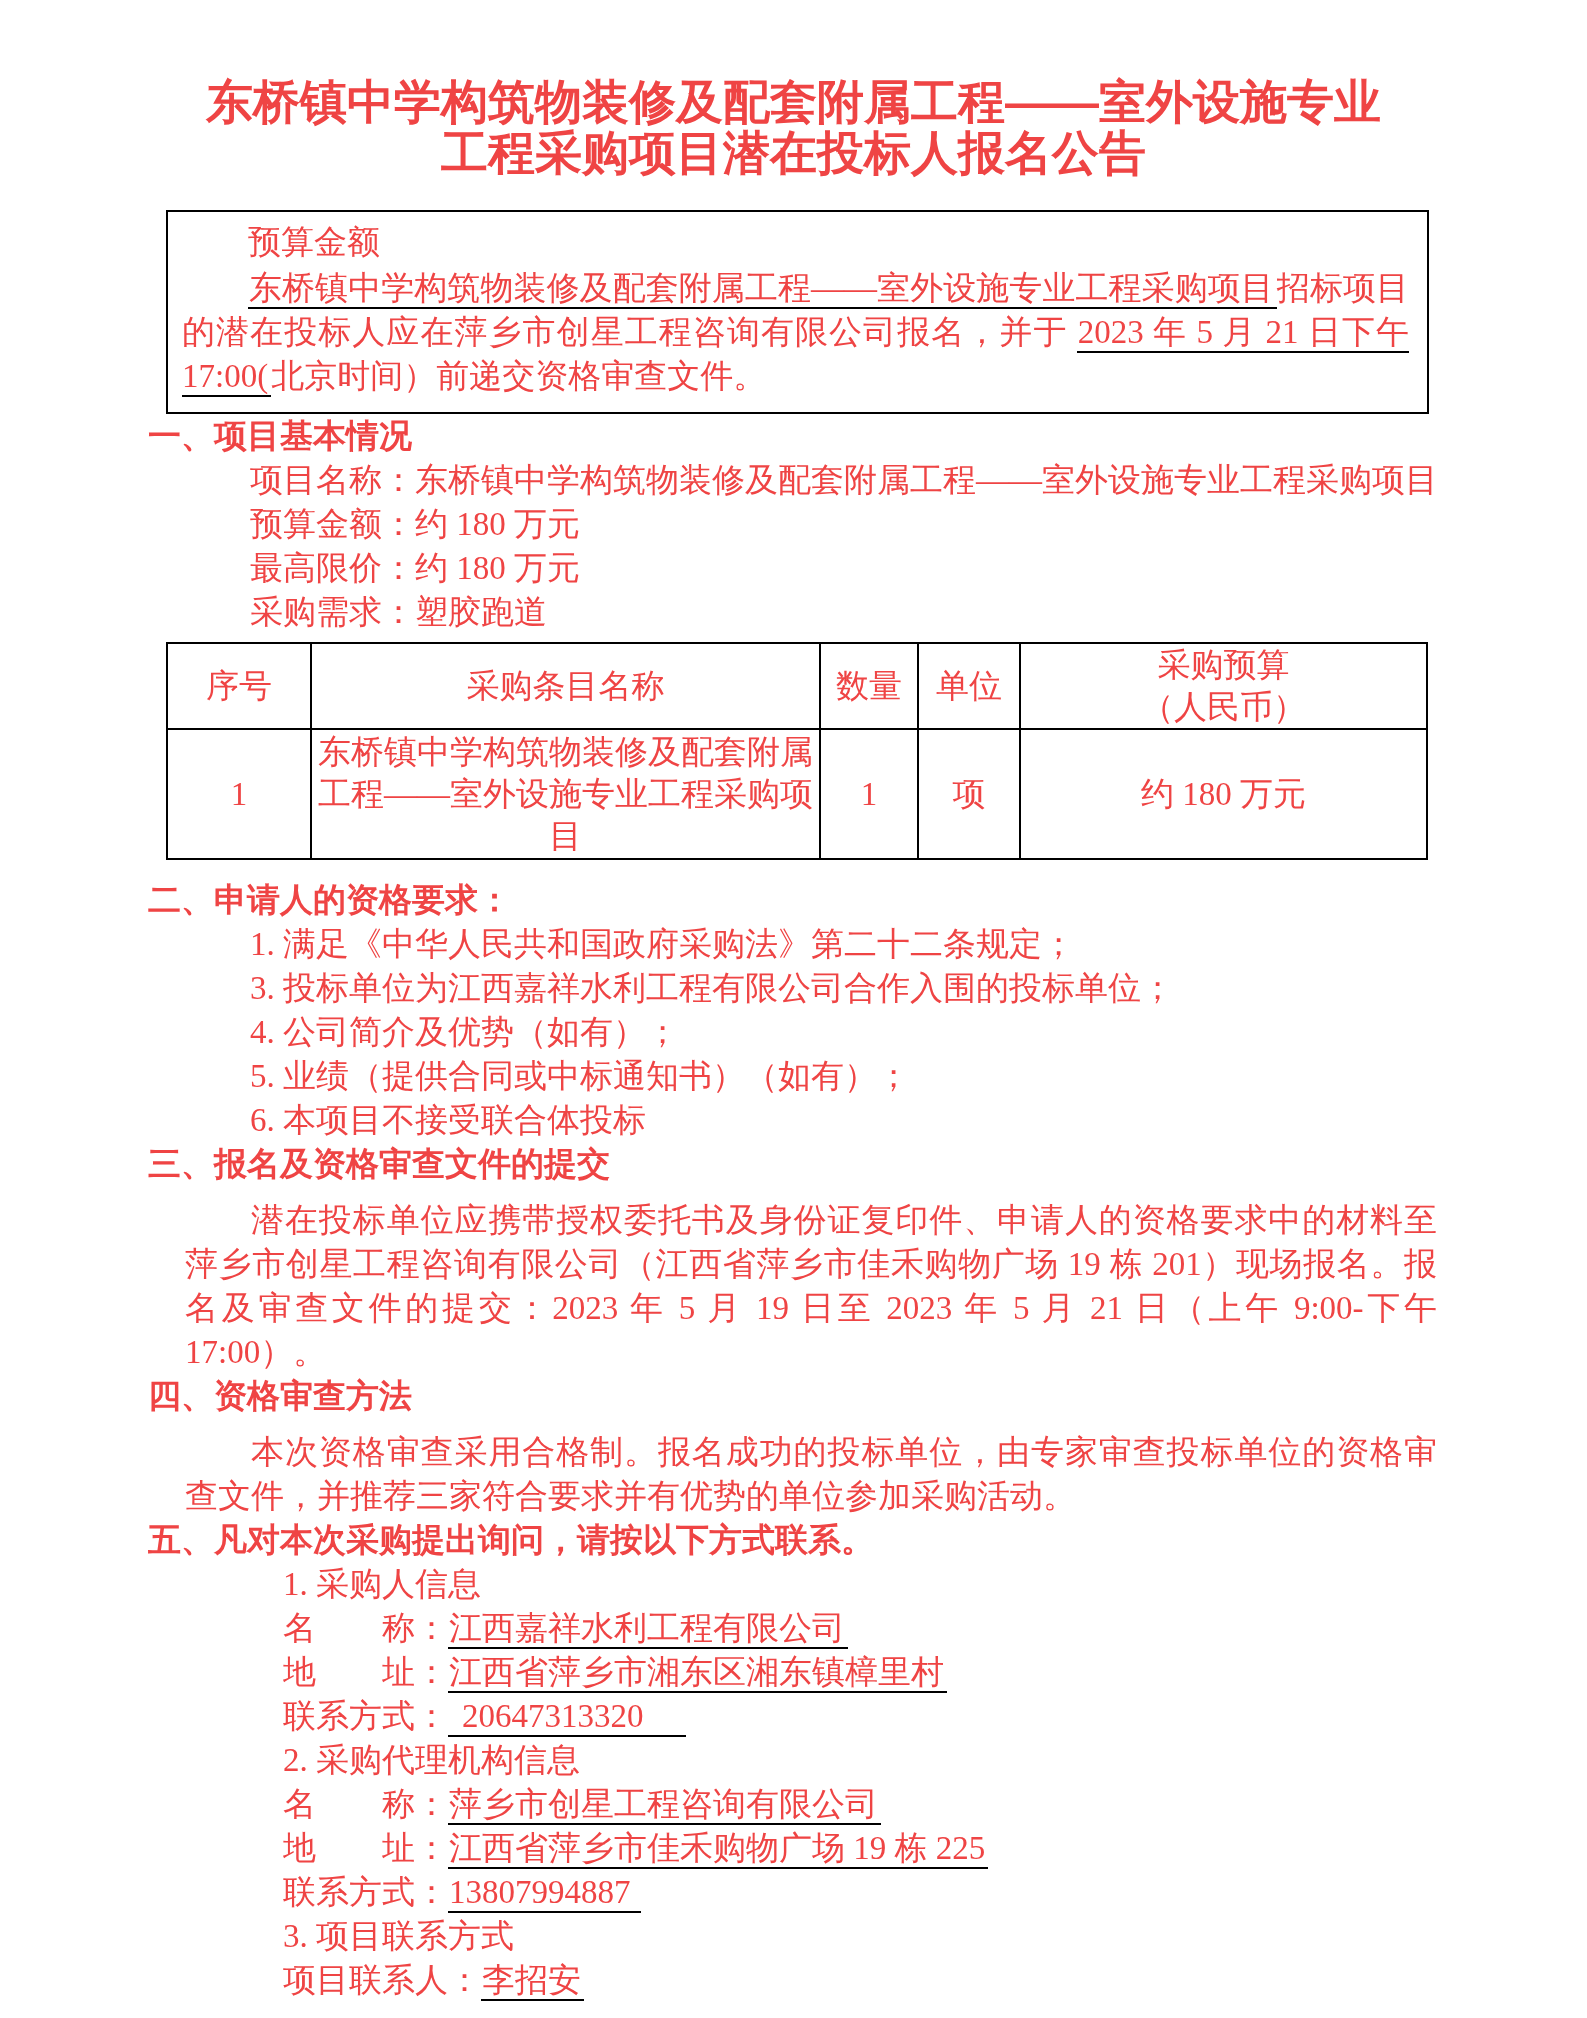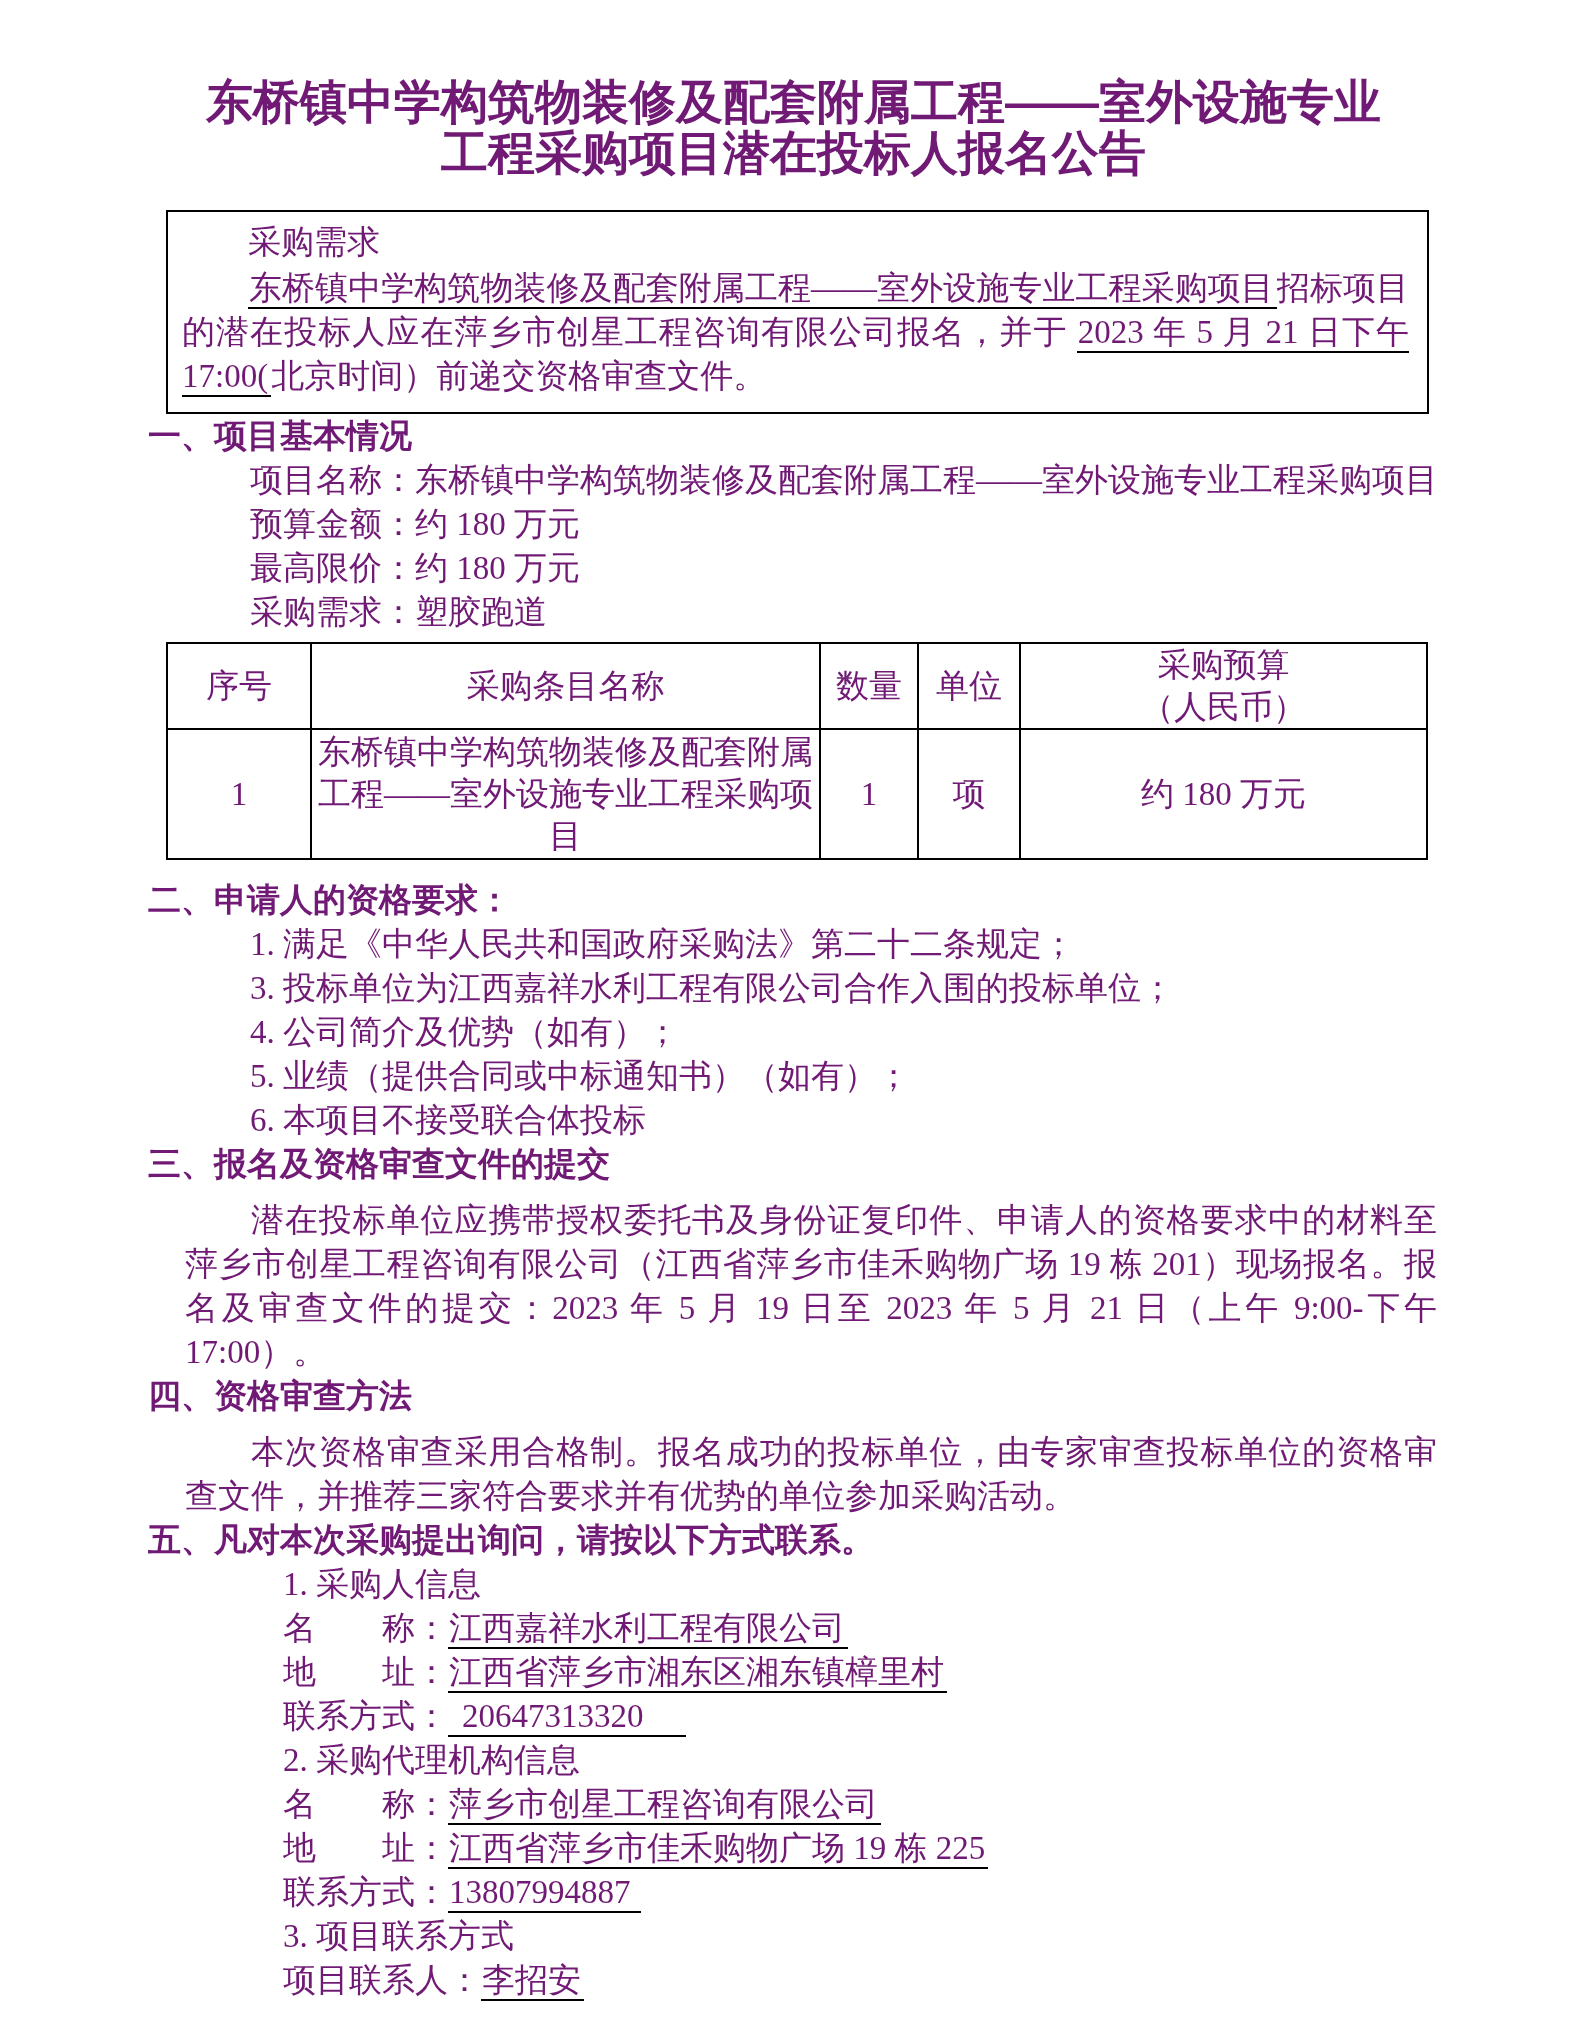--- a/index.html
+++ b/index.html
@@ -1,21 +1,21 @@
 <!DOCTYPE html>
 <html><head>
 <meta charset="utf-8">
 <style>
   html,body { margin:0; padding:0; background:#ffffff; }
   .page {
     position:relative;
     width:1587px; height:2018px;
     margin:0 auto;
     background:#ffffff;
-    color:#701a75;
+    color:#ef4444;
     font-family:"Liberation Serif","DejaVu Serif",serif;
     overflow:hidden;
   }
   h1.title {
     margin:0 auto; padding-top:76px;
     width:1190px;
     font-size:47px; line-height:51px;
     text-align:center; font-weight:bold;
     font-family:"Liberation Sans","DejaVu Sans",sans-serif;
   }
@@ -71,21 +71,21 @@
   .lbl { }
 </style>
 </head>
 <body>
 
 <div class="page">
 
   <h1 class="title">东桥镇中学构筑物装修及配套附属工程——室外设施专业工程采购项目潜在投标人报名公告</h1>
 
   <div class="box">
-    <p class="box-label">采购需求</p>
+    <p class="box-label">预算金额</p>
     <p class="box-para"><span class="u">东桥镇中学构筑物装修及配套附属工程——室外设施专业工程采购项目</span><span>招标项目的潜在投标人应在萍乡市创星工程咨询有限公司报名，并于 </span><span class="u">2023 年 5 月 21 日下午 17:00(</span><span>北京时间）前递交资格审查文件。</span></p>
   </div>
 
   <h2 class="heading mt26">一、项目基本情况</h2>
   <p class="item">项目名称：东桥镇中学构筑物装修及配套附属工程——室外设施专业工程采购项目</p>
   <p class="item">预算金额：约 180 万元</p>
   <p class="item">最高限价：约 180 万元</p>
   <p class="item">采购需求：塑胶跑道</p>
 
   <table class="ptable">

